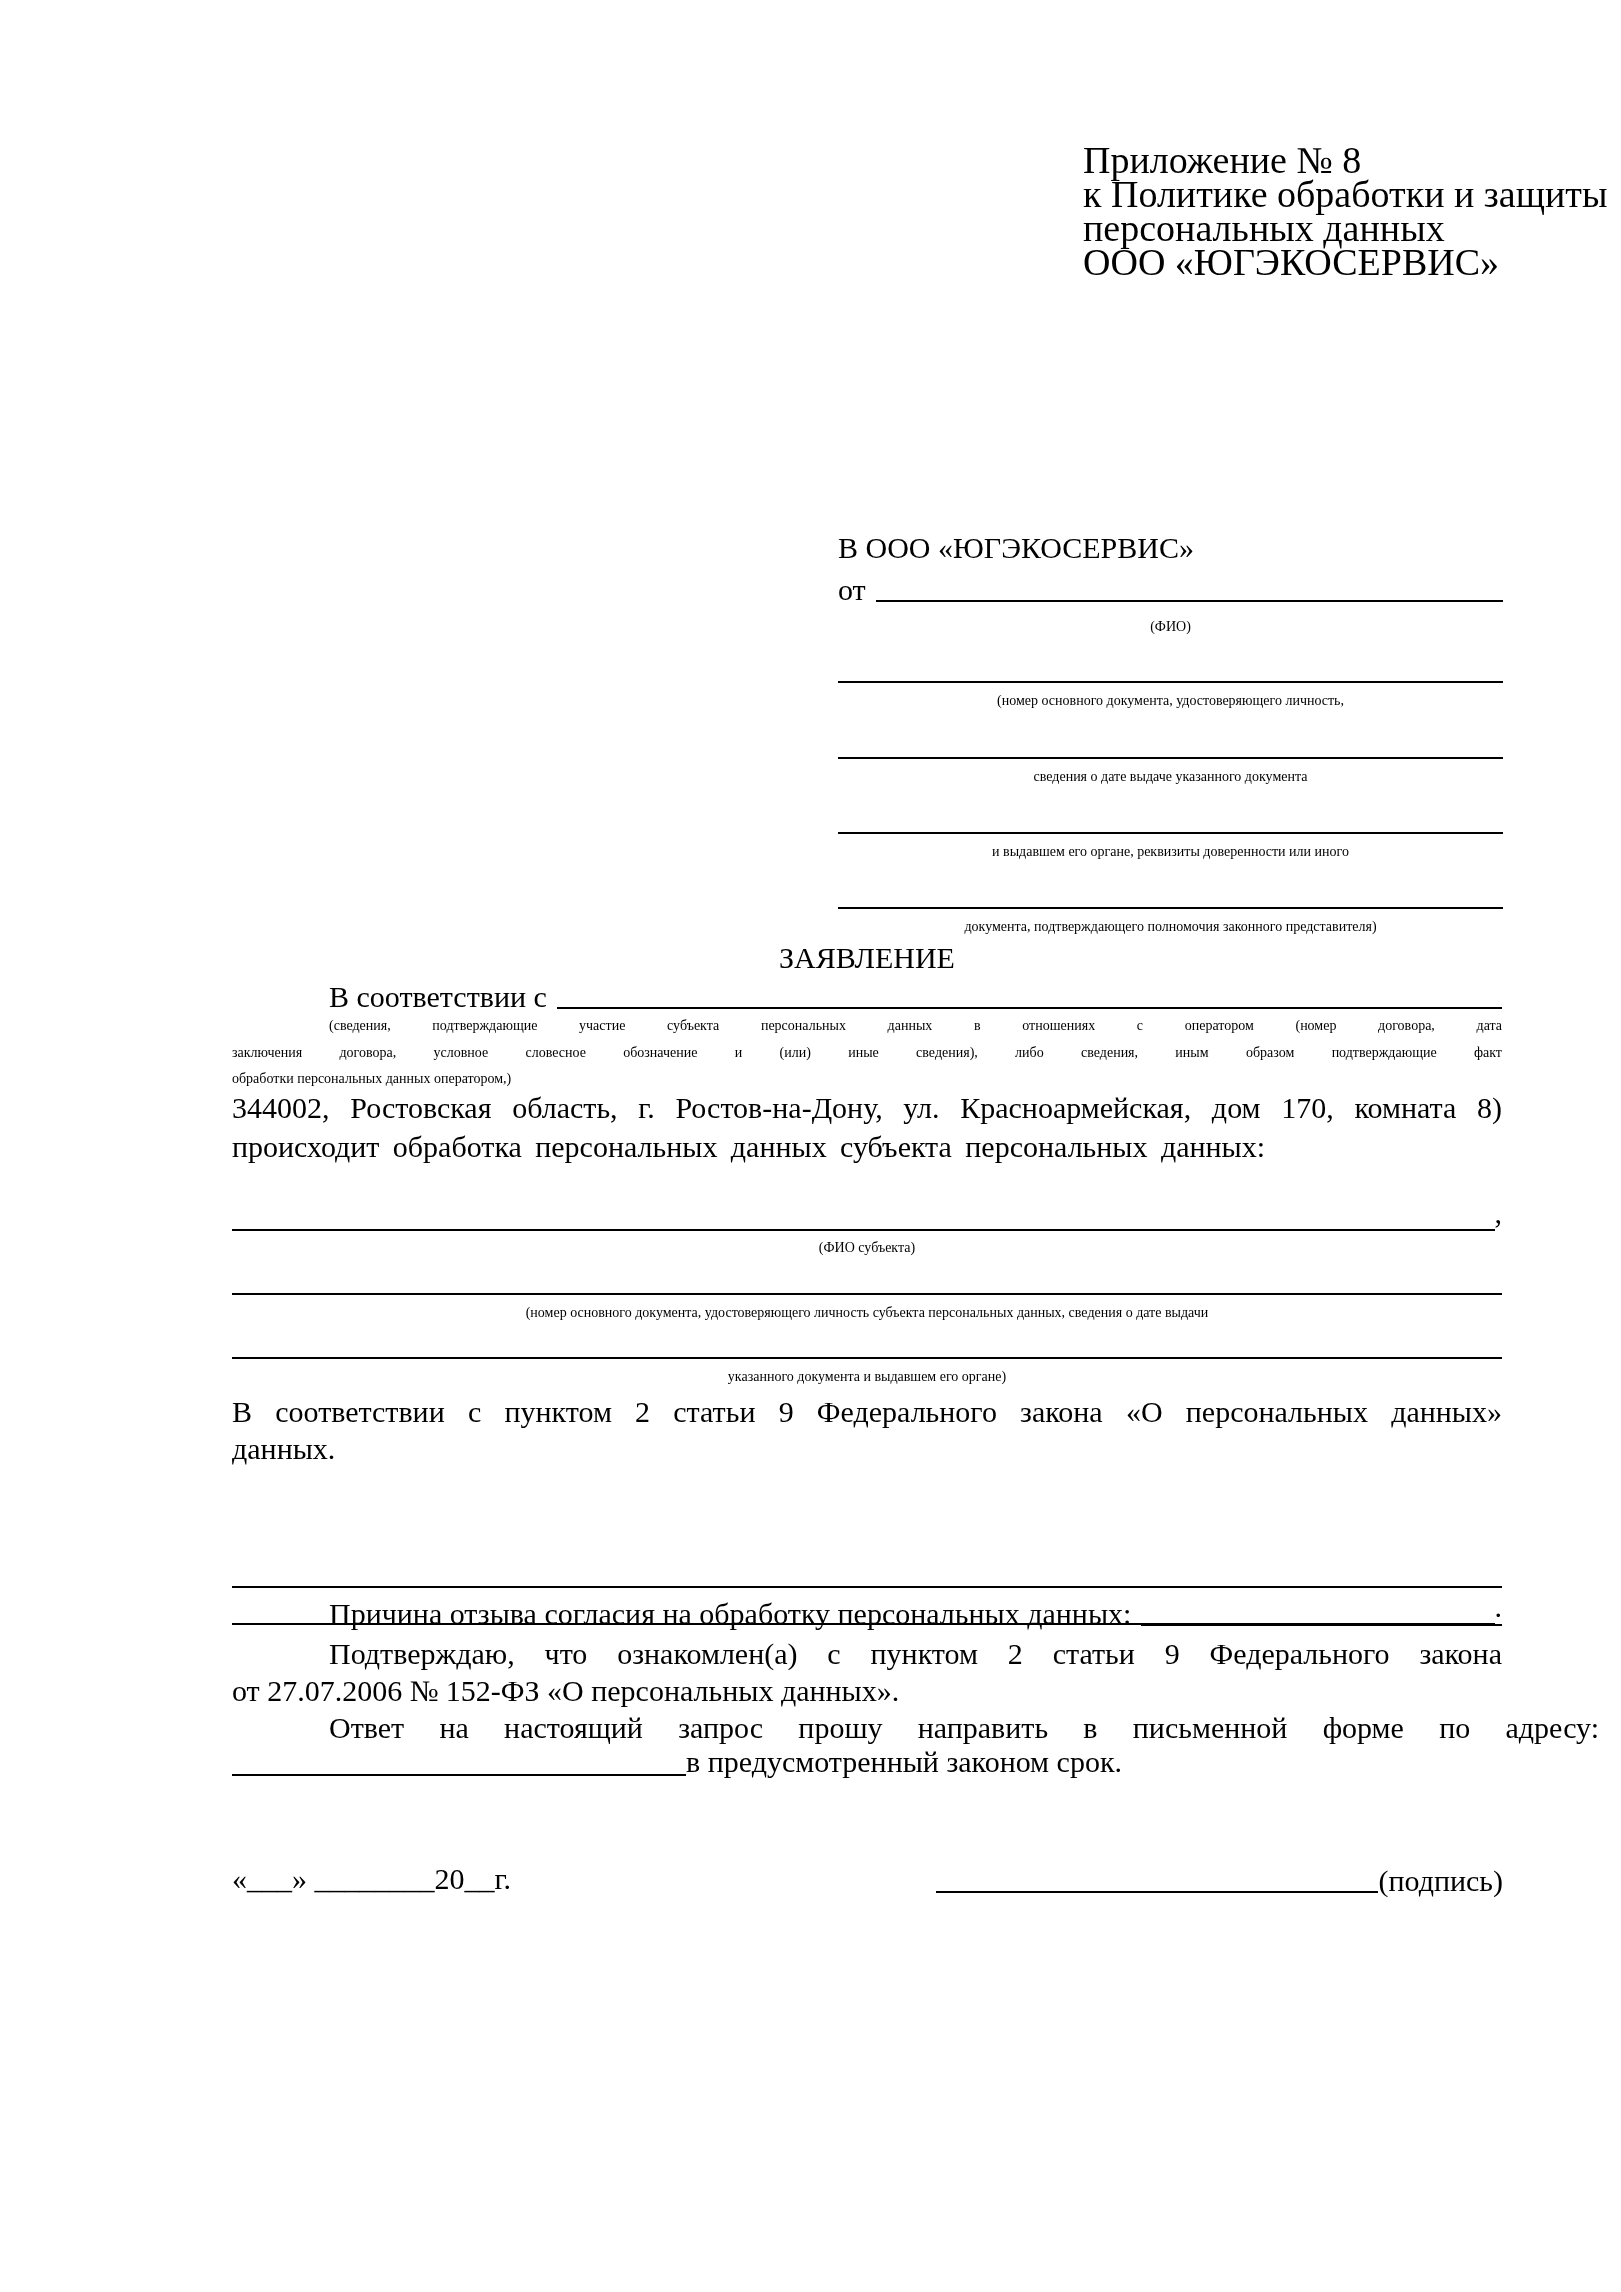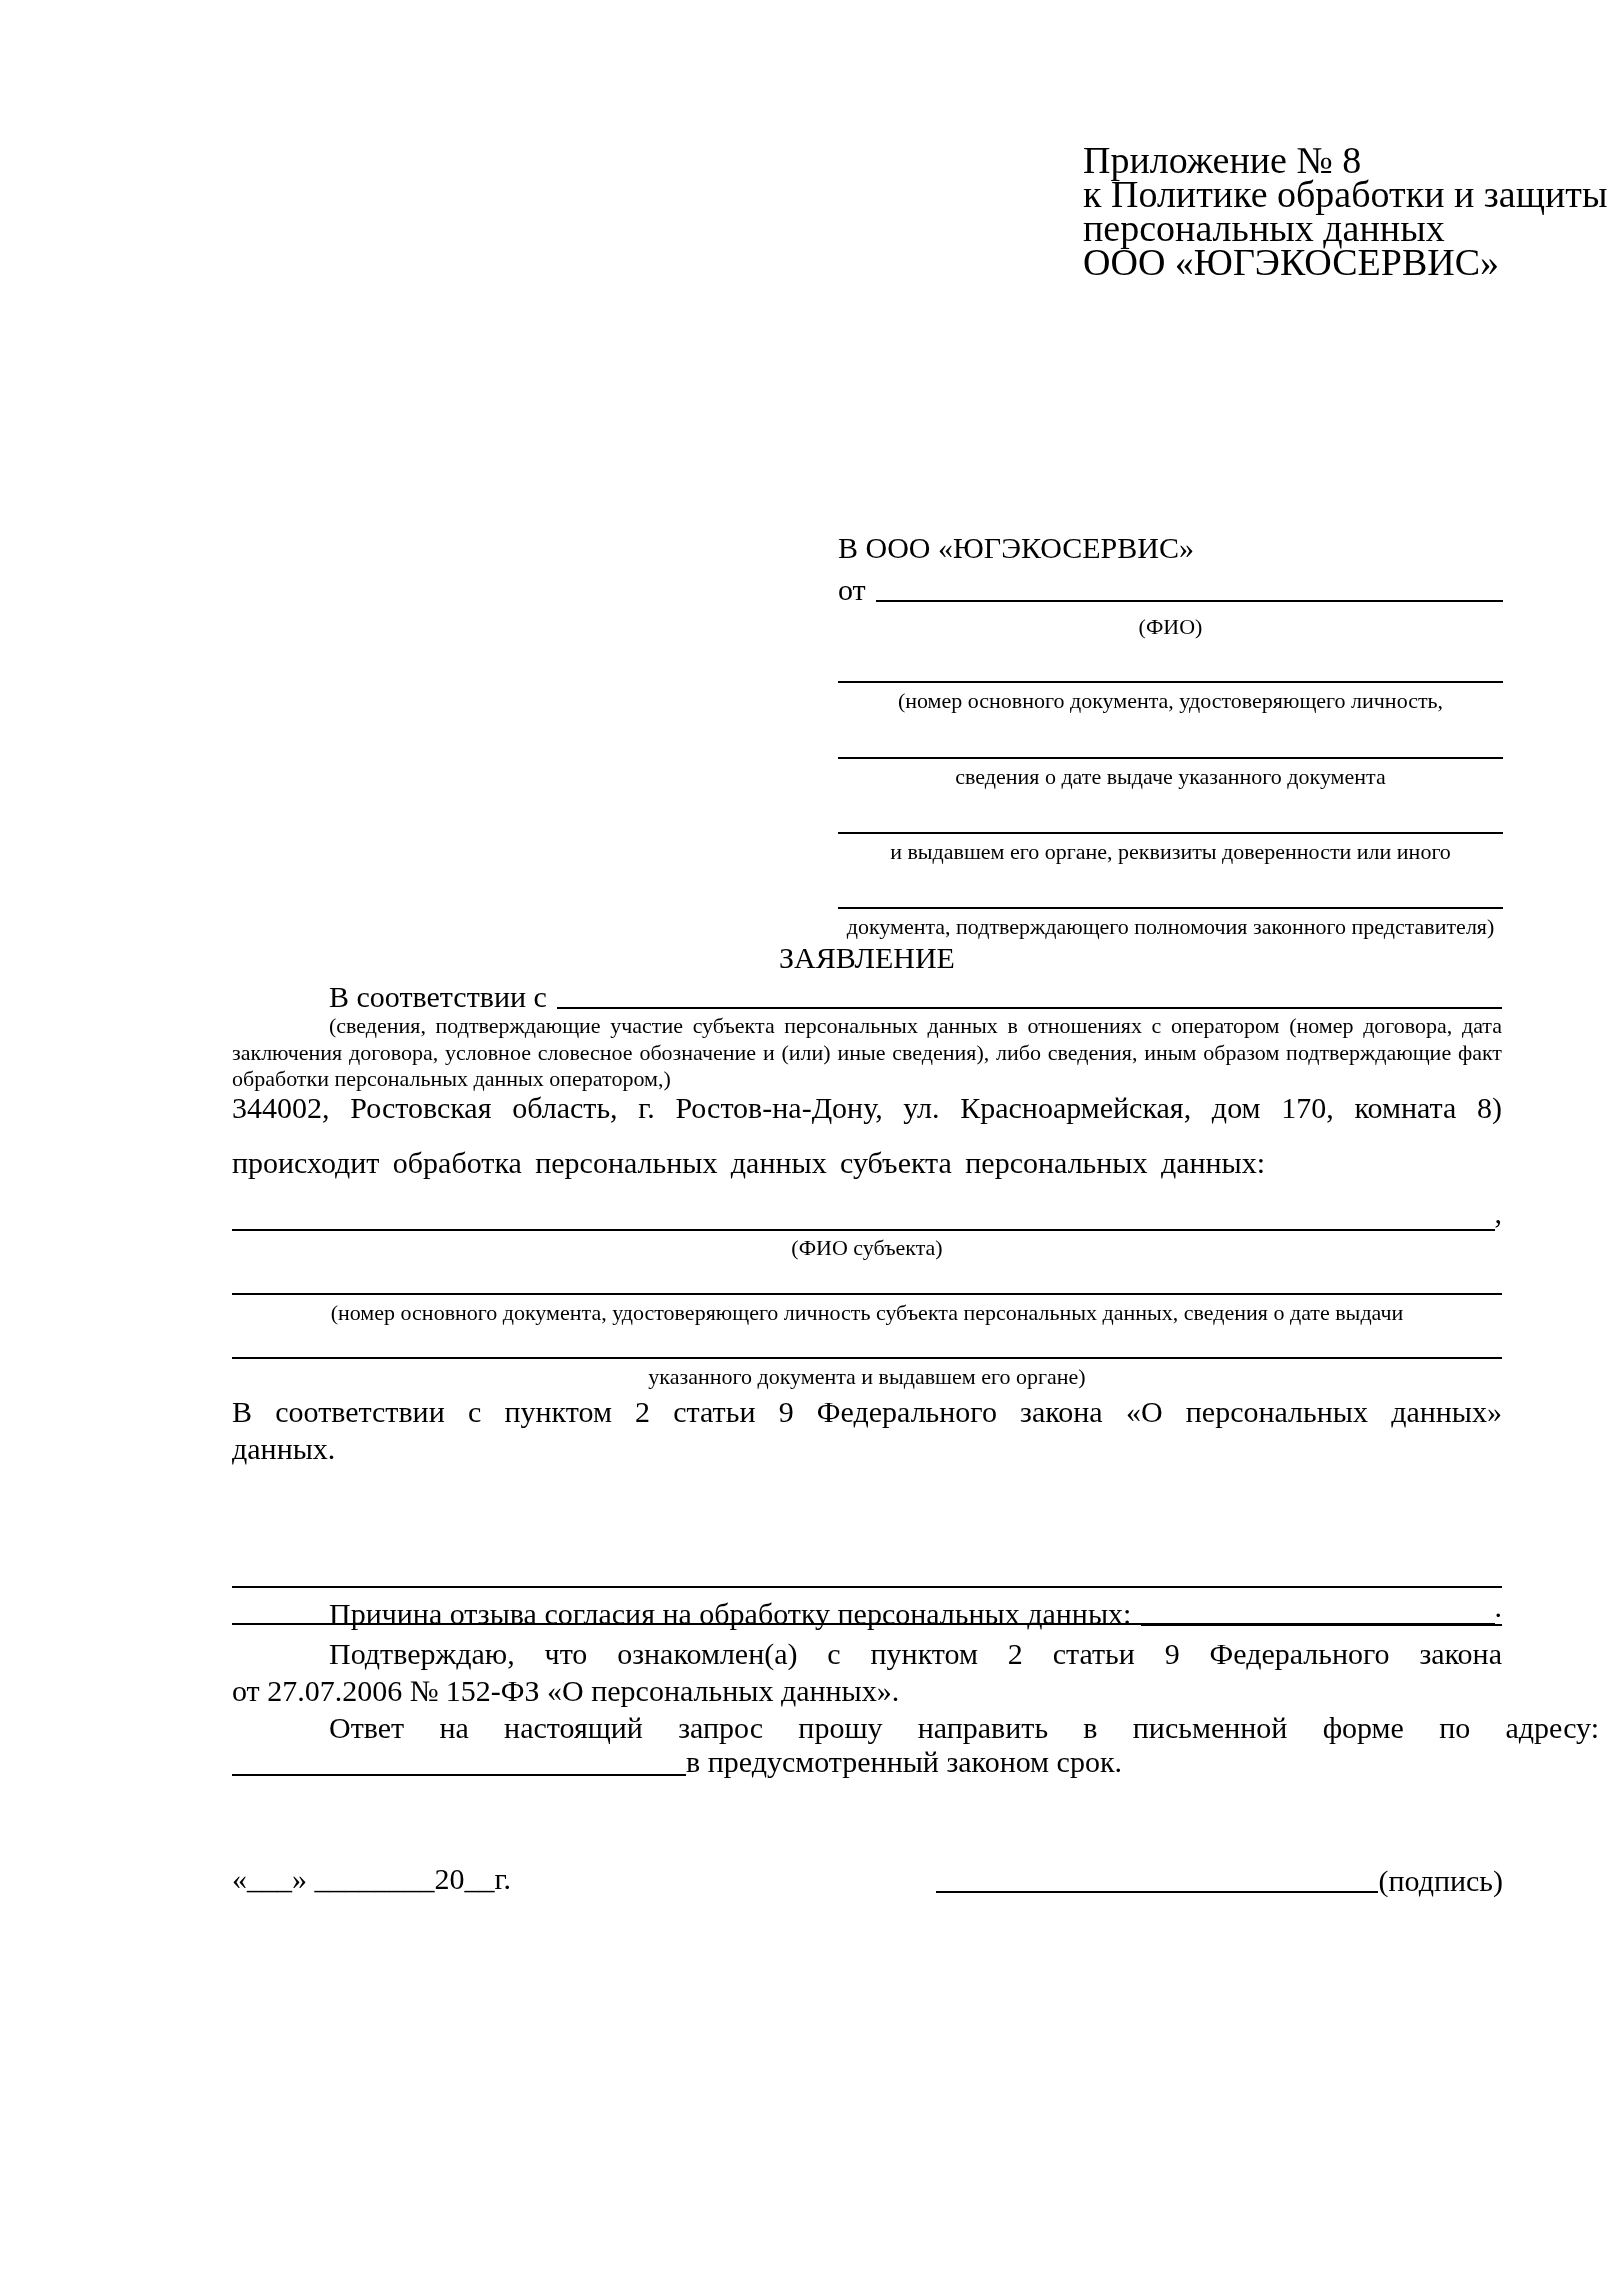--- a/index.html
+++ b/index.html
@@ -8,21 +8,21 @@
     width: 1621px;
     height: 2293px;
     margin: 0 auto;
     background: #ffffff;
     color: #000000;
     font-family: "Liberation Serif", "DejaVu Serif", serif;
     overflow: hidden;
   }
   .abs { position: absolute; }
   .body-text { font-size: 30px; line-height: 37px; }
-  .cap { font-size: 22px; line-height: 26.5px; }
+  .cap { font-size: 14px; line-height: 26.5px; }
   .center { text-align: center; }
   .just { text-align: justify; text-align-last: justify; }
   .bold { font-weight: bold; }
   .rule { height: 0; border-top: 2.9px solid #000; }
   .flexrow { display: flex; align-items: flex-end; }
   .frule { flex: 1 1 auto; height: 0; border-bottom: 2.9px solid #000; }
   .indent { padding-left: 97px; }
   .nowrap { white-space: nowrap; }
   .unit-cap { margin-top: 4.9px; }
 </style>
@@ -72,21 +72,21 @@
   </div>
 
   <div class="abs cap" style="left:232px; top:1013px; width:1270px;">
     <div class="just indent">(сведения, подтверждающие участие субъекта персональных данных в отношениях с оператором (номер договора, дата</div>
     <div class="just">заключения договора, условное словесное обозначение и (или) иные сведения), либо сведения, иным образом подтверждающие факт</div>
     <div>обработки персональных данных оператором,)</div>
   </div>
 
   <div class="abs body-text" style="left:232px; top:1088px; width:1270px; line-height:39px;">
     <div class="just">344002, Ростовская область, г. Ростов-на-Дону, ул. Красноармейская, дом 170, комната 8)</div>
-    <div style="word-spacing:5.9px;margin-top:16px;">происходит обработка персональных данных субъекта персональных данных:</div>
+    <div style="word-spacing:5.9px;">происходит обработка персональных данных субъекта персональных данных:</div>
   </div>
 
   <div class="abs" style="left:232px; top:1211px; width:1270px;">
     <div class="flexrow body-text" style="height:19.6px;">
       <div class="frule"></div>
       <span>,</span>
     </div>
     <div class="cap center unit-cap">(ФИО субъекта)</div>
   </div>
 

